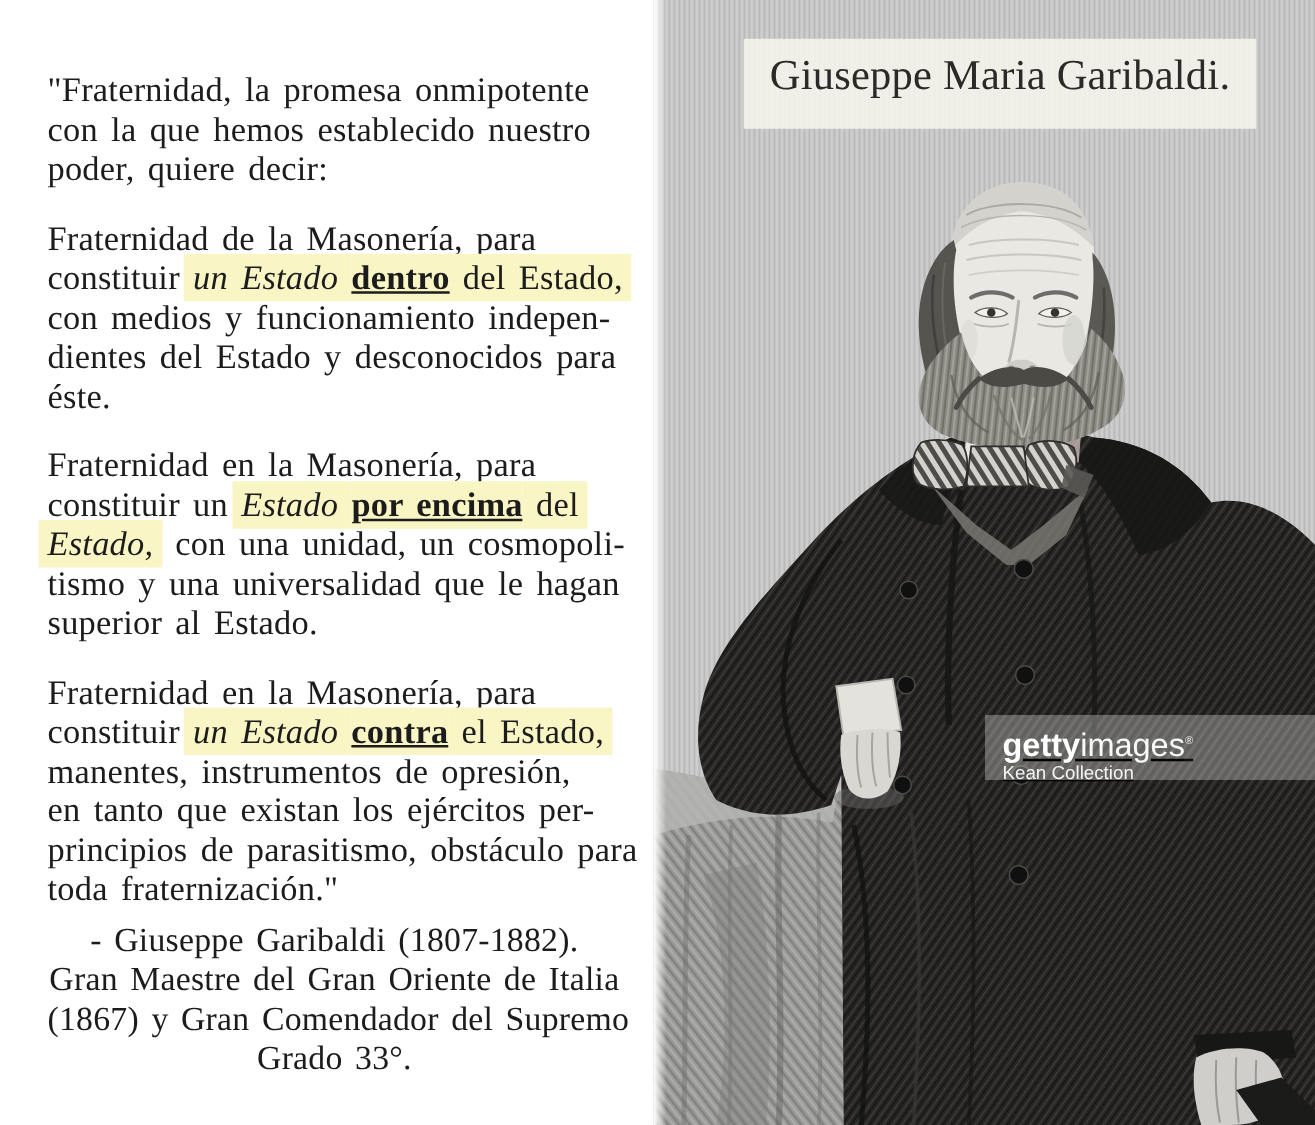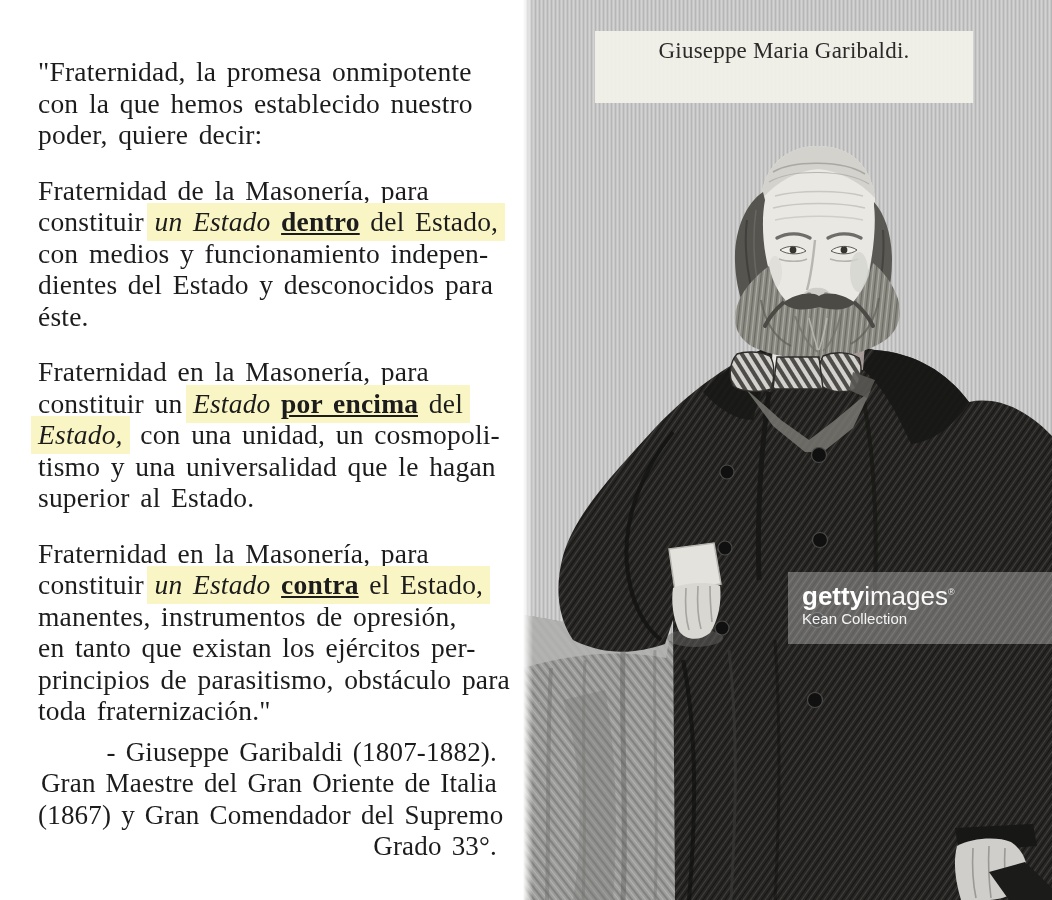--- a/index.html
+++ b/index.html
@@ -10,37 +10,37 @@
   .left-panel{position:absolute;left:0;top:0;width:523px;height:900px;box-sizing:border-box;
               background:#ffffff;padding:56px 12px 0 38px;color:var(--txt,#1c1c1c);}
   .qpar{margin:0 0 24px 0;}
   .qpar:last-of-type{margin-bottom:10px;}
   .line{display:block;white-space:nowrap;font-size:27.5px;line-height:31.5px;
         letter-spacing:0.2px;word-spacing:3.5px;}
   .hl{background:var(--hl,#f9f5c5);padding-top:3px;padding-bottom:4px;}
   .hl-start{padding-left:7px;margin-left:-7px;font-style:italic;}
   .hl-end{padding-right:7px;}
   .b{font-weight:bold;text-decoration:underline;}
-  .attribution{margin-top:0;text-align:right;padding-right:14px;}
+  .attribution{margin-top:0;text-align:center;padding-right:14px;}
   .attr-line{display:block;white-space:nowrap;font-size:27px;line-height:31.5px;
              letter-spacing:0.2px;word-spacing:3px;}
 
   
   .right-panel{position:absolute;left:523px;top:0;width:529px;height:900px;overflow:hidden;
                background:#c6c6c6;}
   .right-panel svg{position:absolute;left:0;top:0;}
 
-  .caption-box{position:absolute;left:72px;top:31px;width:378px;height:72px;
+  .caption-box{position:absolute;left:72px;top:31px;width:410px;height:72px;
                background:rgba(242,241,234,0.93);color:#2b2a28;text-align:center;
-               font-size:23px;line-height:33px;padding-top:3px;box-sizing:border-box;
+               font-size:34px;line-height:33px;padding-top:13px;box-sizing:border-box;
                letter-spacing:0.2px;}
 
-  .watermark{position:absolute;left:265px;top:572px;width:264px;height:72px;
+  .watermark{position:absolute;left:265px;top:572px;width:264px;height:52px;
              background:rgba(255,255,255,0.30);box-sizing:border-box;
-             padding:7px 0 18px 14px;font-family:"Liberation Sans", sans-serif;}
+             padding:7px 0 18px 14px;font-family:"Liberation Sans", sans-serif;text-decoration:underline;}
   .wm-brand{color:#ffffff;font-size:26px;line-height:26px;letter-spacing:0;}
   .wm-brand .wm-bold{font-weight:700;}
   .wm-brand .wm-light{font-weight:400;opacity:0.96;}
   .wm-brand sup{font-size:9px;opacity:0.85;vertical-align:10px;}
   .wm-coll{color:rgba(255,255,255,0.93);font-size:15px;line-height:17px;margin-top:1px;}
 </style>
 </head>
 <body>
 
 <div class="page">

